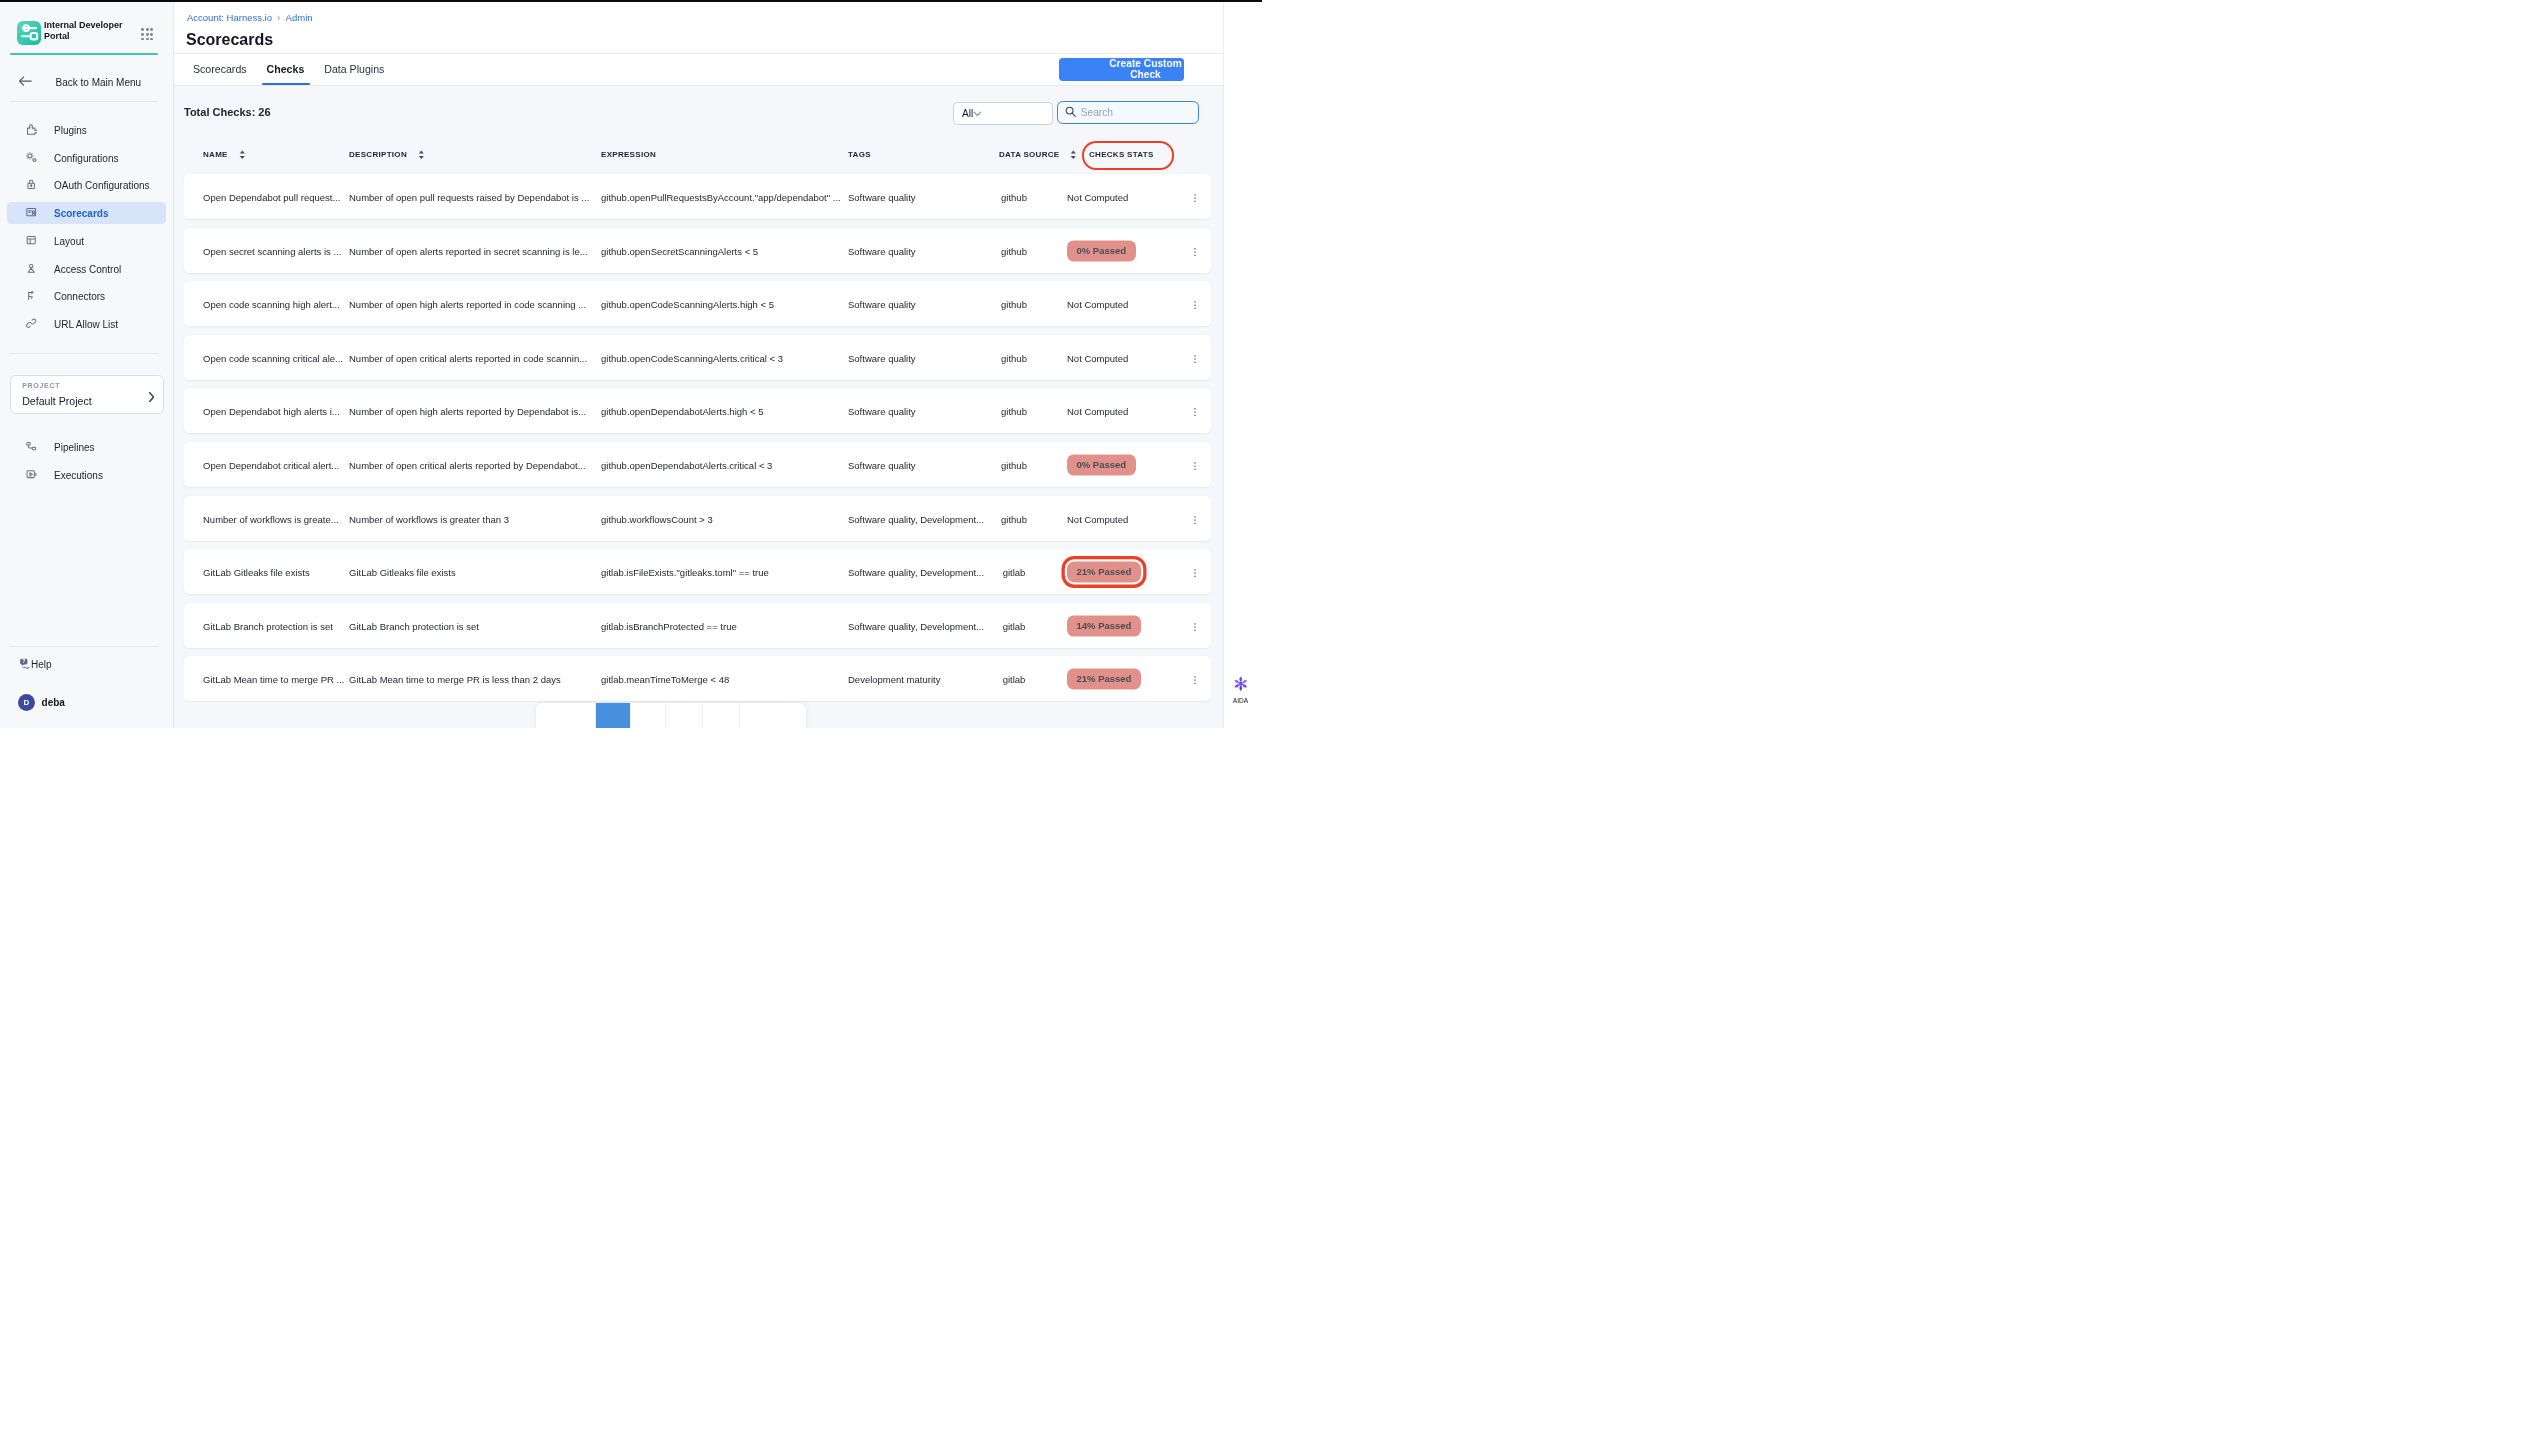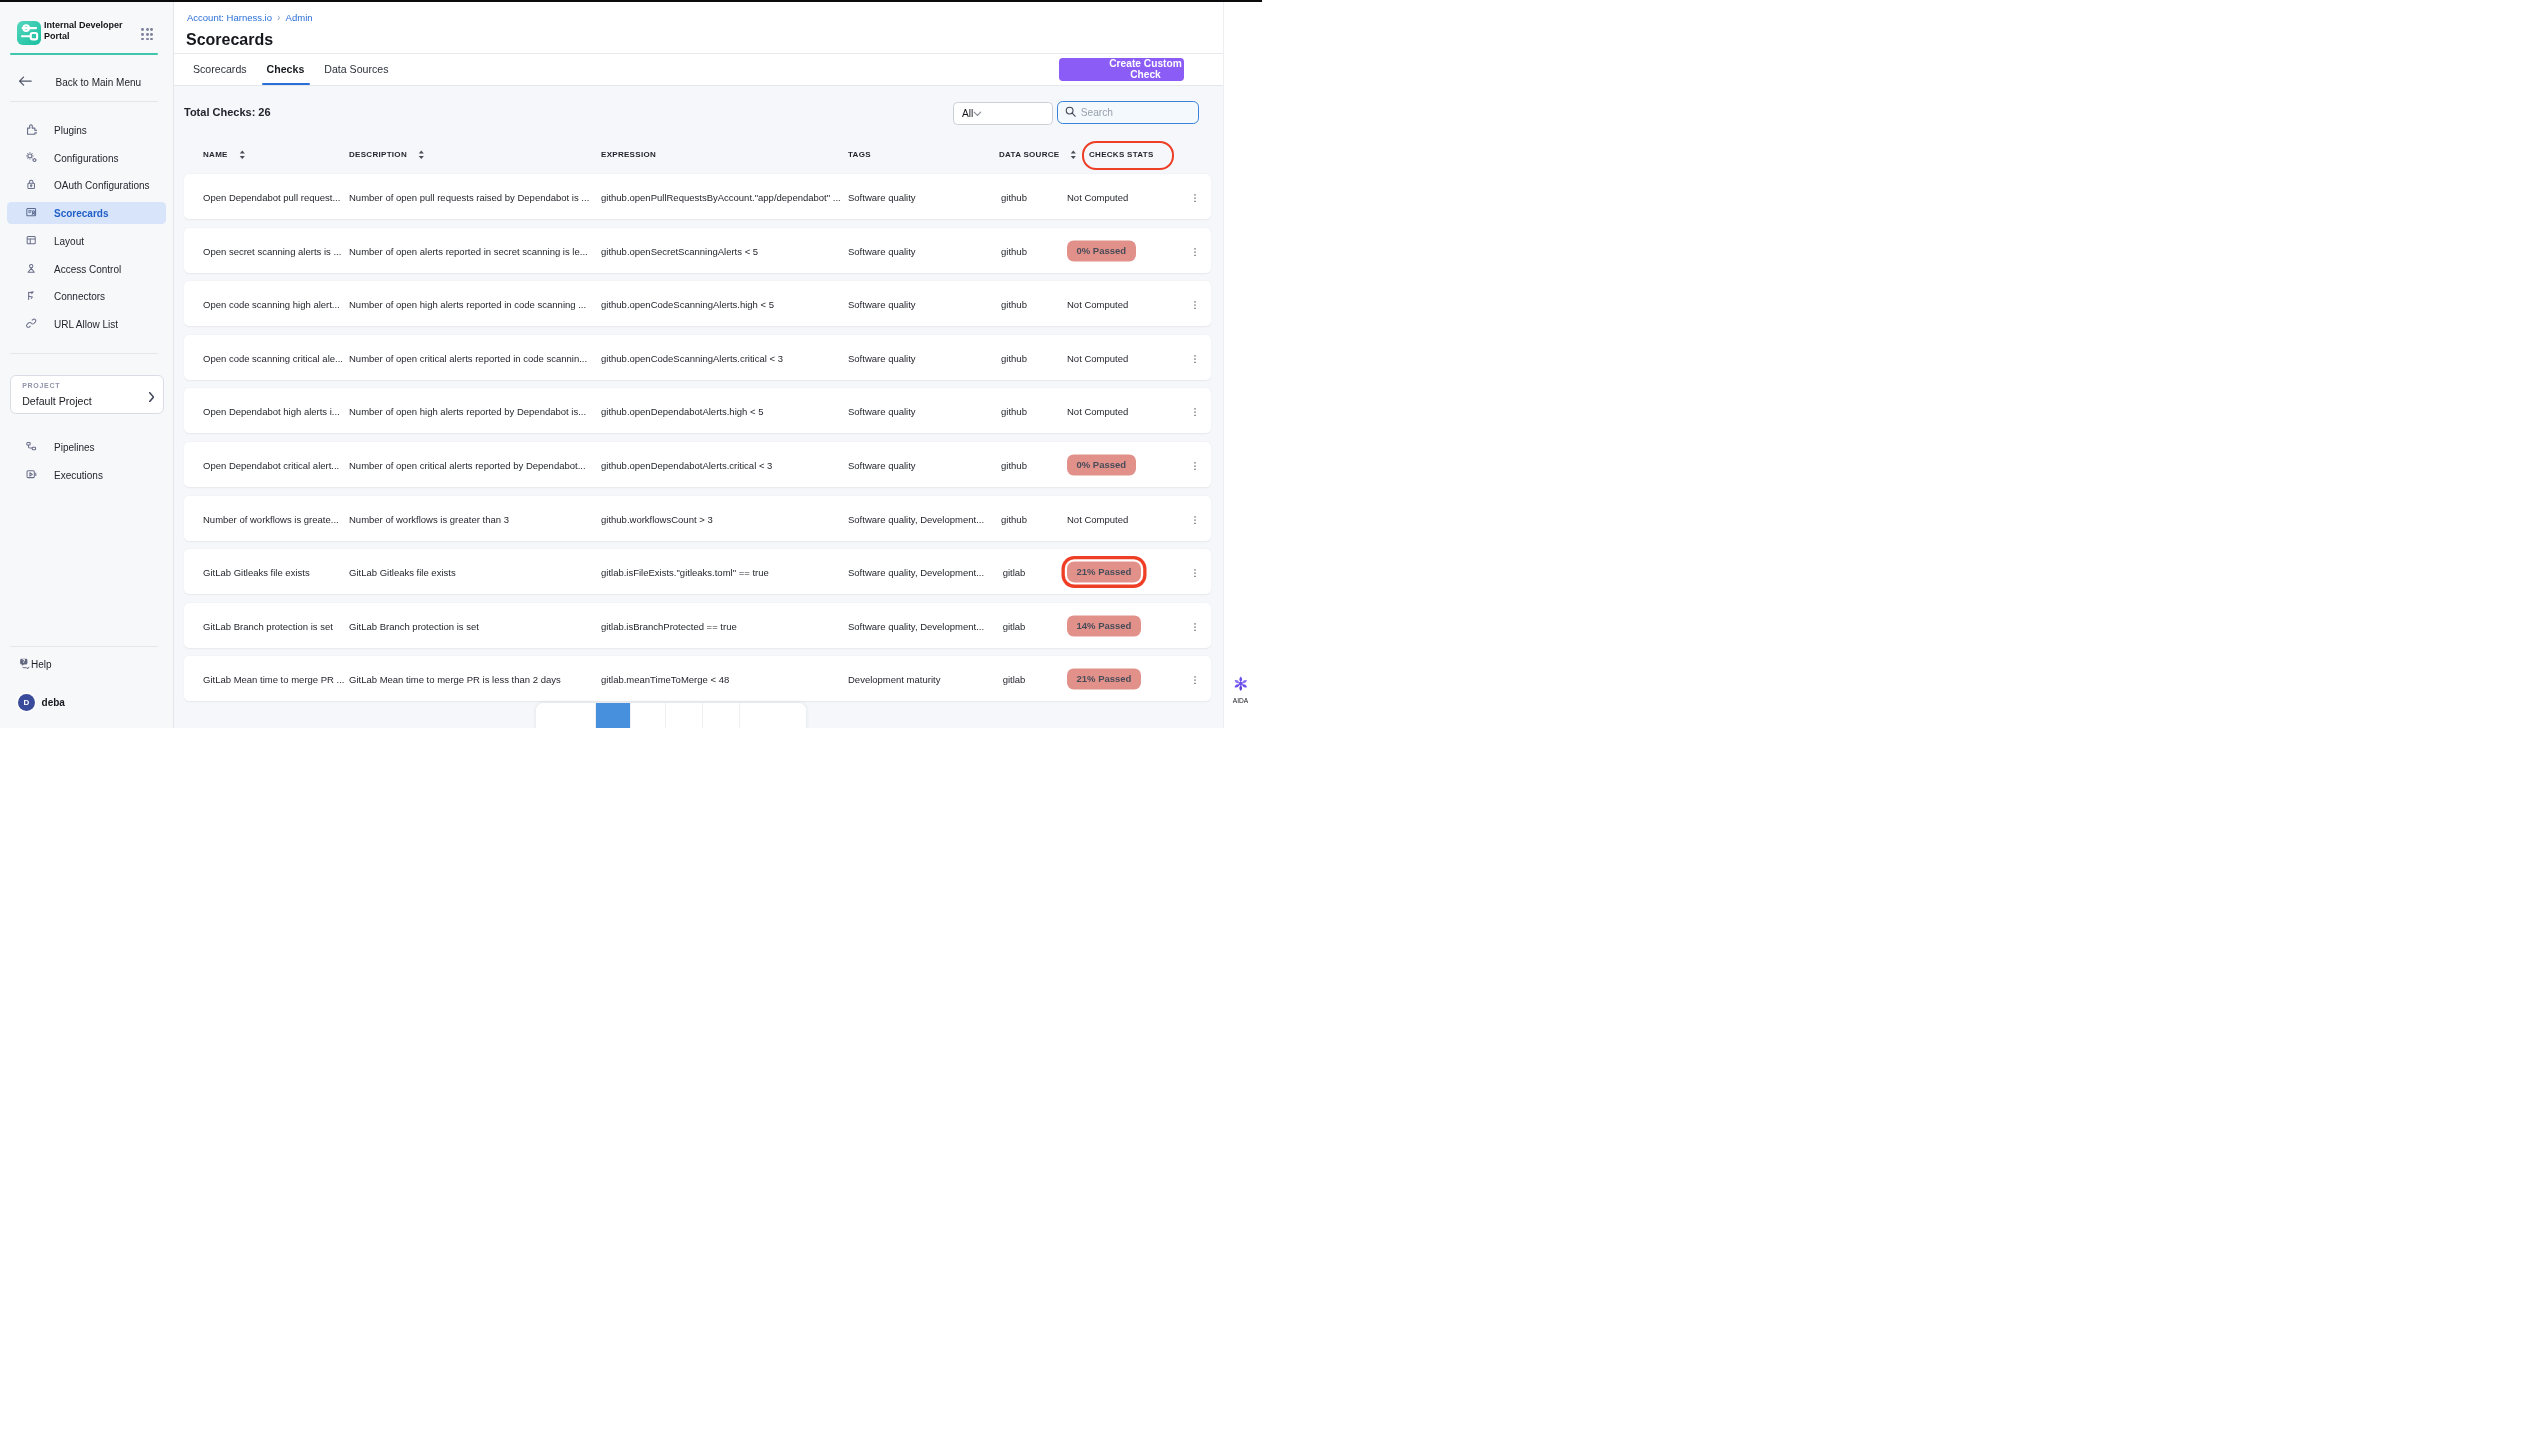--- a/index.html
+++ b/index.html
@@ -46,21 +46,21 @@
   .breadcrumb { position:absolute; left:187px; top:11.7px; font-size:9.5px; color:#2a6fd8; display:flex; gap:5.1px; align-items:center; }
   .crumb { cursor:pointer; }
   .crumb-sep { color:#8aa1c4; font-size:10.2px; }
   .page-title { position:absolute; left:186px; top:31px; font-size:16px; font-weight:700; color:#15171c; }
   .hdr-divider { position:absolute; left:174px; width:1049px; top:53px; height:0.7px; background:#e8eaee; }
   .tabs { position:absolute; left:193px; top:60px; display:flex; gap:20px; font-size:10.6px; }
   .tab { color:#2b313b; cursor:pointer; padding:2.9px 0; }
   .tab.active { font-weight:700; color:#16181e; }
   .tab-underline { position:absolute; left:262px; top:83px; width:48px; height:2.2px; background:#2a6fd8; border-radius:1.5px; }
   .tabs-border { position:absolute; left:174px; width:1049px; top:85px; height:0.7px; background:#e4e7ec; }
-  .create-btn { position:absolute; left:1059px; top:58px; width:125px; height:22.6px; background:#8b5cf6; border:none;
+  .create-btn { position:absolute; left:1059px; top:58px; width:125px; height:22.6px; background:#3b82f6; border:none;
                 border-radius:3.7px; color:#fff; font-size:10.2px; font-weight:700; font-family:inherit; cursor:pointer;padding-left:48px; }
 
   
   .panel { position:absolute; left:174px; top:86px; width:1049px; bottom:0; background:#f5f7fa; }
   .right-strip { position:absolute; left:1223px; top:2.2px; width:39px; bottom:0; background:#fff; border-left:0.7px solid #eceef1; }
 
   .total-checks { position:absolute; left:184px; top:106px; font-size:11px; font-weight:700; color:#21242c; }
   .filter-select { position:absolute; left:953px; top:102px; width:100px; height:22.6px; background:#fff; border:0.7px solid #ccd0d8;
                    border-radius:4.4px; display:flex; align-items:center; padding:0 8px; font-size:10.2px; color:#111318; cursor:pointer; }
   .filter-select svg { margin-left:auto; }
@@ -257,21 +257,21 @@
     <span class="crumb">Account: Harness.io</span>
     <span class="crumb-sep">›</span>
     <span class="crumb">Admin</span>
   </div>
   <div class="page-title">Scorecards</div>
   <div class="hdr-divider"></div>
 
   <div class="tabs">
     <span class="tab">Scorecards</span>
     <span class="tab active">Checks</span>
-    <span class="tab">Data Sources</span>
+    <span class="tab">Data Plugins</span>
   </div>
   <div class="tab-underline"></div>
   <div class="tabs-border"></div>
   <button class="create-btn">Create Custom Check</button>
 
   <div class="panel"></div>
   <div class="right-strip"></div>
 
   <div class="total-checks">Total Checks: 26</div>
 

